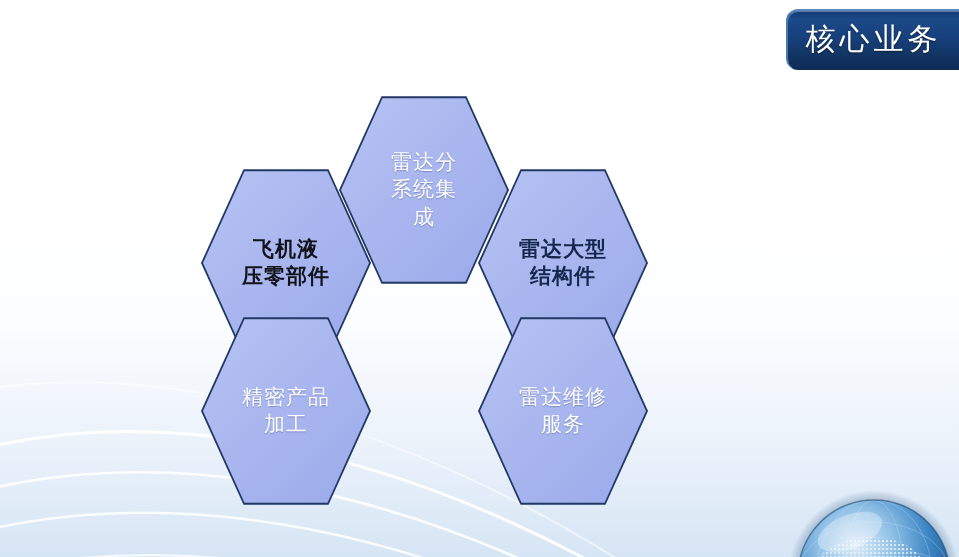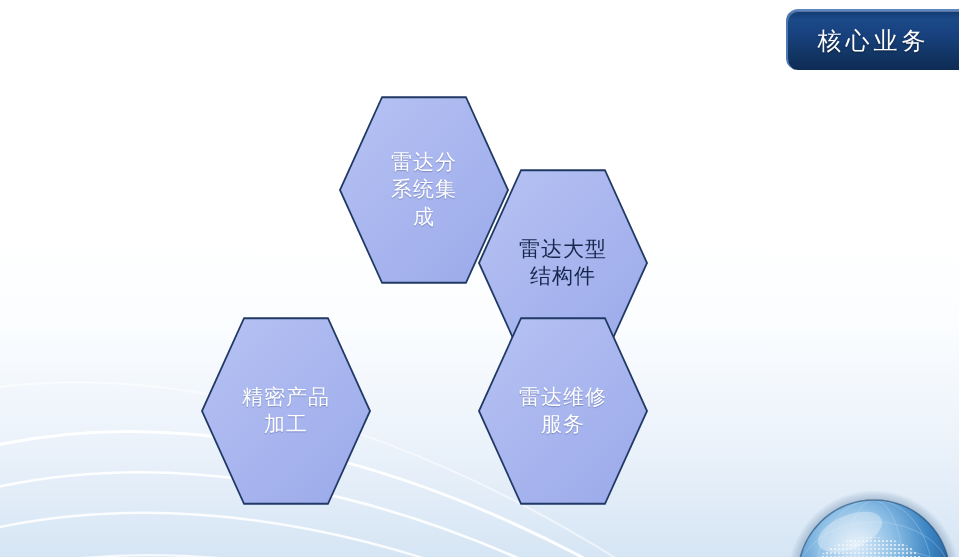--- a/index.html
+++ b/index.html
@@ -33,25 +33,25 @@
     background:linear-gradient(to bottom,
         #123a72 0%, #1b4a88 14%, #17407c 45%, #123665 72%, #0e2b54 100%);
     box-shadow:inset 0 1px 0 rgba(255,255,255,.30);
     border-top:2px solid #5d87c0;
     border-left:2px solid #4d78b4;
     box-sizing:border-box;
     display:flex;align-items:center;justify-content:center;
   }
   .title-bar .title-text{
     color:#ffffff;
-    font-size:24px;
+    font-size:30px;
     letter-spacing:4px;
     line-height:1;
     white-space:nowrap;
-    font-family:Liberation Serif, serif;
+    font-family:Liberation Mono, monospace;
     text-shadow:0 1px 2px rgba(0,0,0,.45);
   }
 
   
   .hex-cluster{position:absolute;left:0;top:0;width:959px;height:557px;margin-top:28px;}
 
   .hex{
     position:absolute;
     width:166px;height:188px;
     display:flex;align-items:center;justify-content:center;
@@ -74,21 +74,21 @@
 
   .hex-label{
     text-align:center;
     font-size:21px;
     line-height:1.30;
     letter-spacing:1px;
     width:104px;
     font-family:"Liberation Serif","DejaVu Serif",serif;
   }
   .lbl-white{color:#ffffff;font-weight:400;text-shadow:0 1px 1px rgba(40,55,110,.35);}
-  .lbl-navy{color:#14274c;font-weight:400;}
+  .lbl-navy{color:#14274c;font-weight:700;}
   .lbl-black{color:#101319;font-weight:700;}
 </style>
 </head>
 <body>
 
 <div id="slide">
 
   <div class="arcs">
     <svg viewBox="0 0 780 430" preserveAspectRatio="none" aria-hidden="true">
       <g fill="none" stroke="#ffffff" stroke-linecap="round">
@@ -152,20 +152,26 @@
 
   <div class="hex-cluster">
 
     <div class="hex-cell" style="left:339px;top:66px;">
       <div class="hex-outline"></div>
       <div class="hex">
         <div class="hex-label lbl-white"><span>雷达分</span><br><span>系统集</span><br><span>成</span></div>
       </div>
     </div>
 
+    <div class="hex-cell" style="left:201px;top:139px;">
+      <div class="hex-outline"></div>
+      <div class="hex">
+        <div class="hex-label lbl-black" style="width:124px;"><span>飞机液</span><br><span>压零部件</span></div>
+      </div>
+    </div>
 
     <div class="hex-cell" style="left:478px;top:139px;">
       <div class="hex-outline"></div>
       <div class="hex">
         <div class="hex-label lbl-navy" style="width:124px;"><span>雷达大型</span><br><span>结构件</span></div>
       </div>
     </div>
 
     <div class="hex-cell" style="left:201px;top:287px;">
       <div class="hex-outline"></div>

